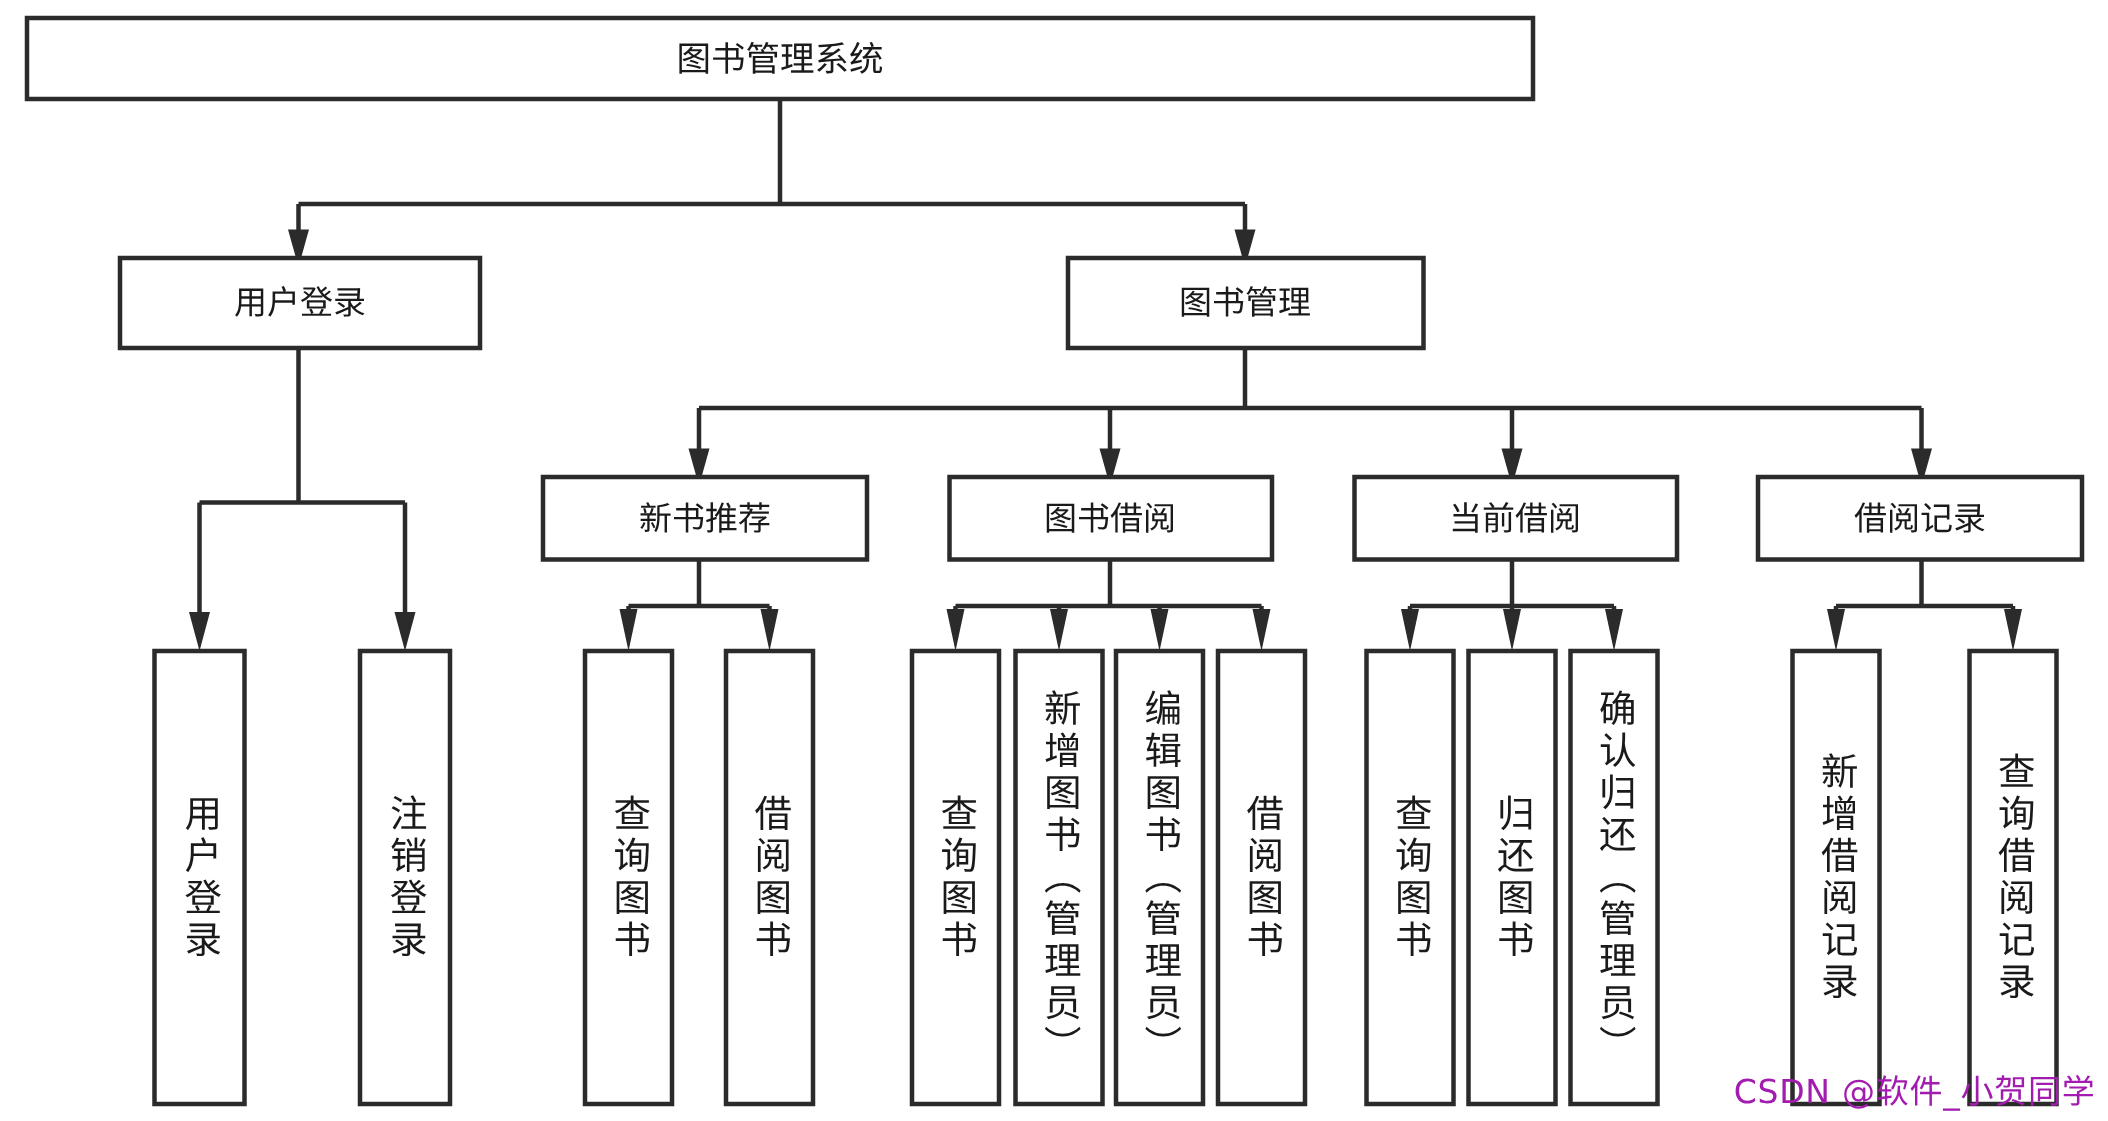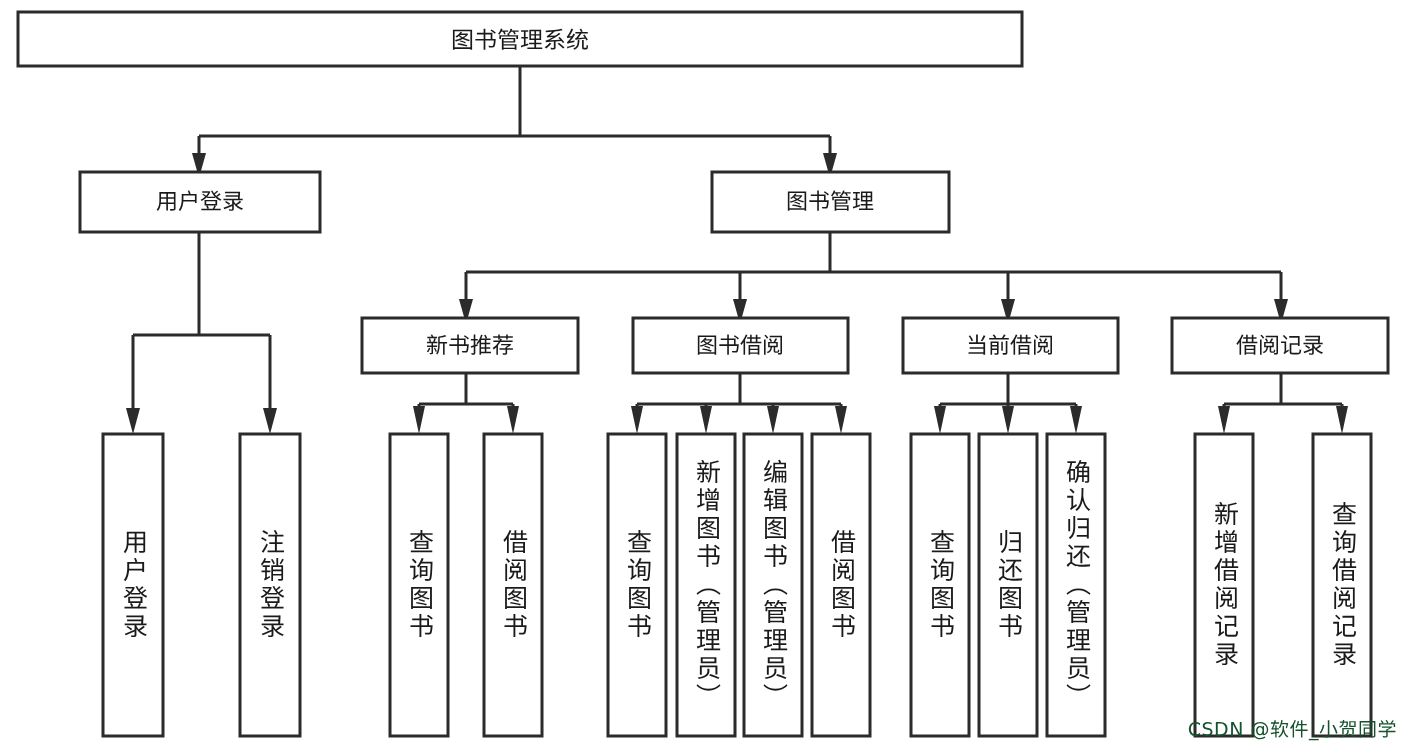--- a/index.html
+++ b/index.html
@@ -76,22 +76,22 @@
     align-items: center;
     justify-content: center;
     white-space: nowrap;
     pointer-events: none;
   }
   .watermark {
     position: absolute;
     right: 8px;
     bottom: 6px;
     font-family: "DejaVu Sans", "Liberation Sans", sans-serif;
-    font-size: 19px;
-    color: #14532d;
+    font-size: 22px;
+    color: #a21caf;
     letter-spacing: 0.5px;
     white-space: nowrap;
   }
 </style>
 </head>
 <body>
 
 <div id="diagram-root">
 
   <svg id="diagram-svg" viewBox="0 0 1405 747" xmlns="http://www.w3.org/2000/svg">

